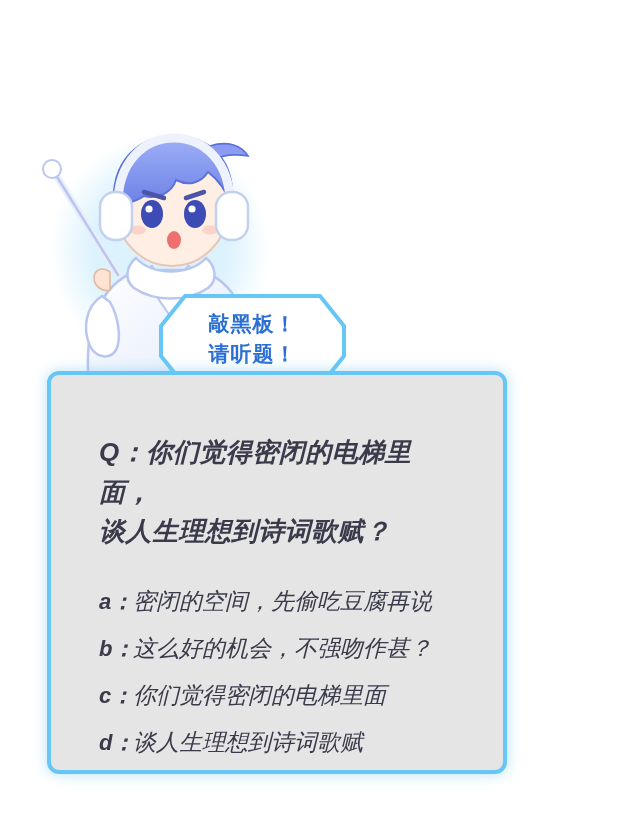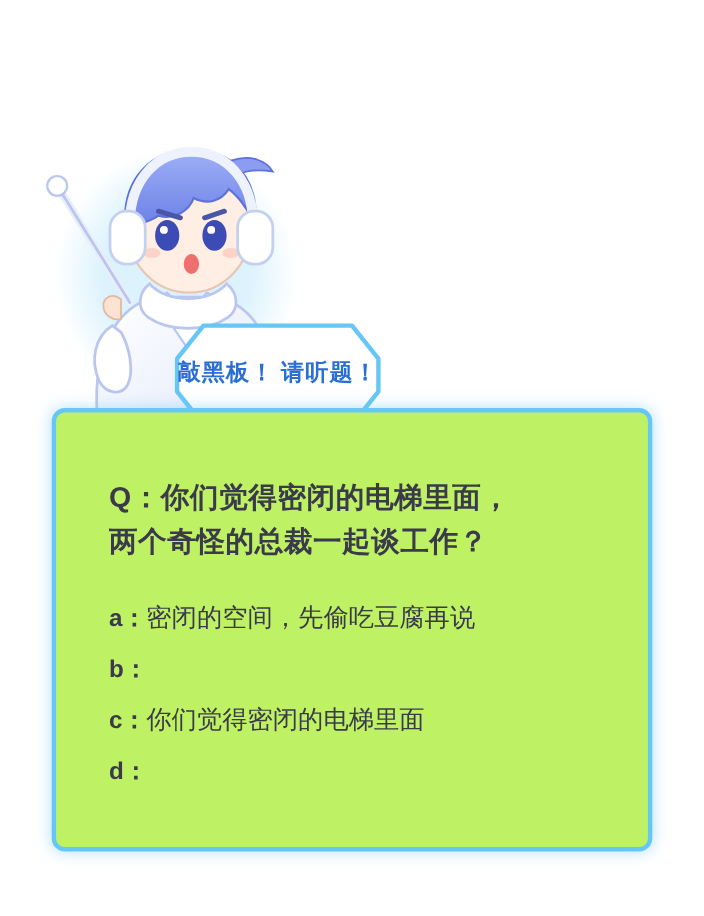--- a/index.html
+++ b/index.html
@@ -32,45 +32,46 @@
     width: 195px;
     height: 108px;
   }
   #speech-text {
     position: absolute;
     left: 0;
     top: 0;
     width: 195px;
     height: 98px;
     display: flex;
-    flex-direction: row;
+    flex-direction: column;
     align-items: center;
     justify-content: center;
     gap: 6px;
   }
   #speech-text div {
     color: #2b6fd4;
     font-size: 21px;
     font-weight: bold;
     letter-spacing: 1px;
     line-height: 1.15;
   }
 
   
   #question-card {
     position: absolute;
     left: 47px;
     top: 371px;
-    width: 546px;
+    width: 460px;
     height: 403px;
-    background: #bef264;
+    background: #e5e5e5;
     border: 4px solid #66c6f5;
     border-radius: 12px;
     box-sizing: border-box;
     box-shadow: 0 0 14px rgba(120, 200, 245, 0.55);
+    font-style: italic;
   }
   #card-inner {
     position: absolute;
     left: 0; top: 0; right: 0; bottom: 0;
     padding: 58px 40px 30px 48px;
     box-sizing: border-box;
   }
   #question-text {
     color: #3a3a4a;
     font-size: 26px;
@@ -178,33 +179,35 @@
   <div id="speech-text">
     <div>敲黑板！</div>
     <div>请听题！</div>
   </div>
 </div>
 
 <div id="question-card">
   <div id="card-inner">
     <div id="question-text">
       <div>Q：你们觉得密闭的电梯里面，</div>
-      <div>两个奇怪的总裁一起谈工作？</div>
+      <div>谈人生理想到诗词歌赋？</div>
     </div>
 
     <div id="answers">
       <div class="answer-row">
         <span class="answer-key">a：</span>
         <span class="answer-text">密闭的空间，先偷吃豆腐再说</span>
       </div>
       <div class="answer-row">
         <span class="answer-key">b：</span>
+        <span class="answer-text">这么好的机会，不强吻作甚？</span>
       </div>
       <div class="answer-row">
         <span class="answer-key">c：</span>
         <span class="answer-text">你们觉得密闭的电梯里面</span>
       </div>
       <div class="answer-row">
         <span class="answer-key">d：</span>
+        <span class="answer-text">谈人生理想到诗词歌赋</span>
       </div>
     </div>
   </div>
 </div>
 
 </body></html>

